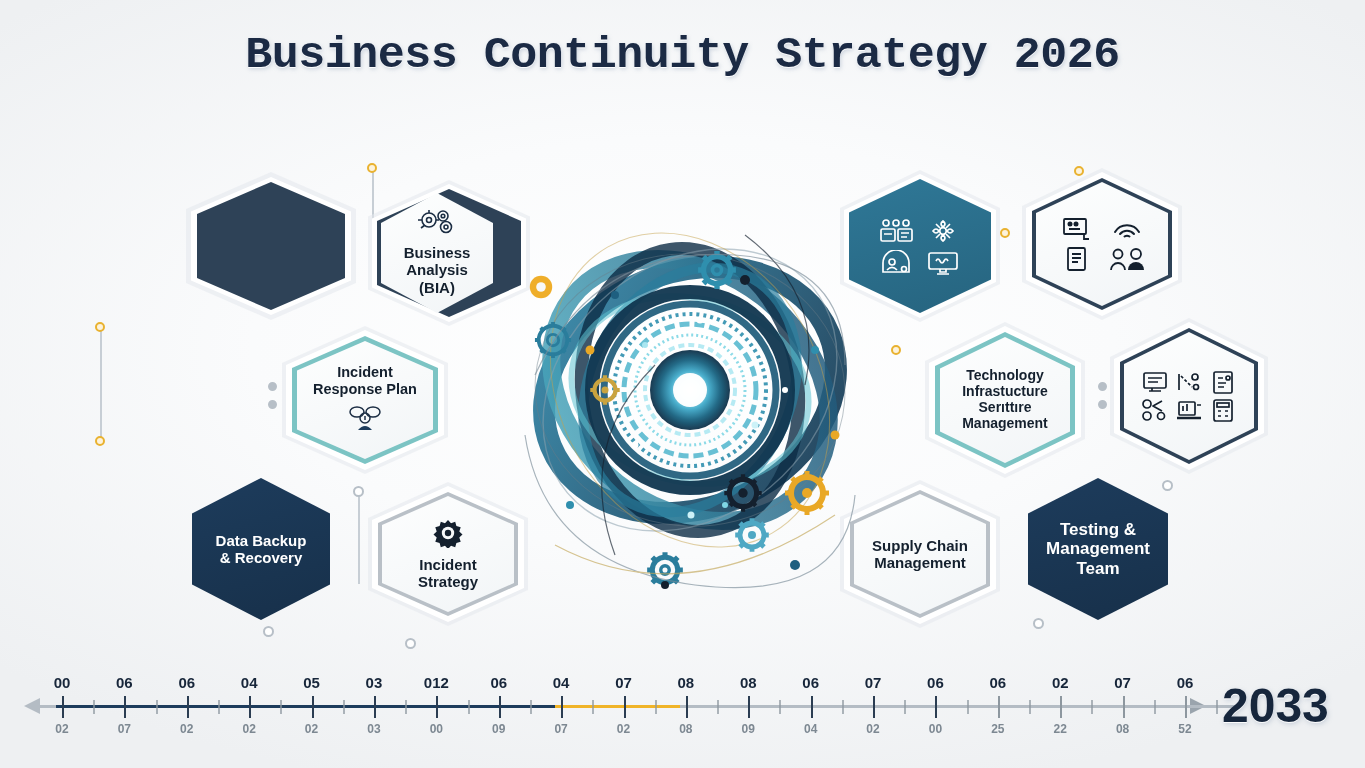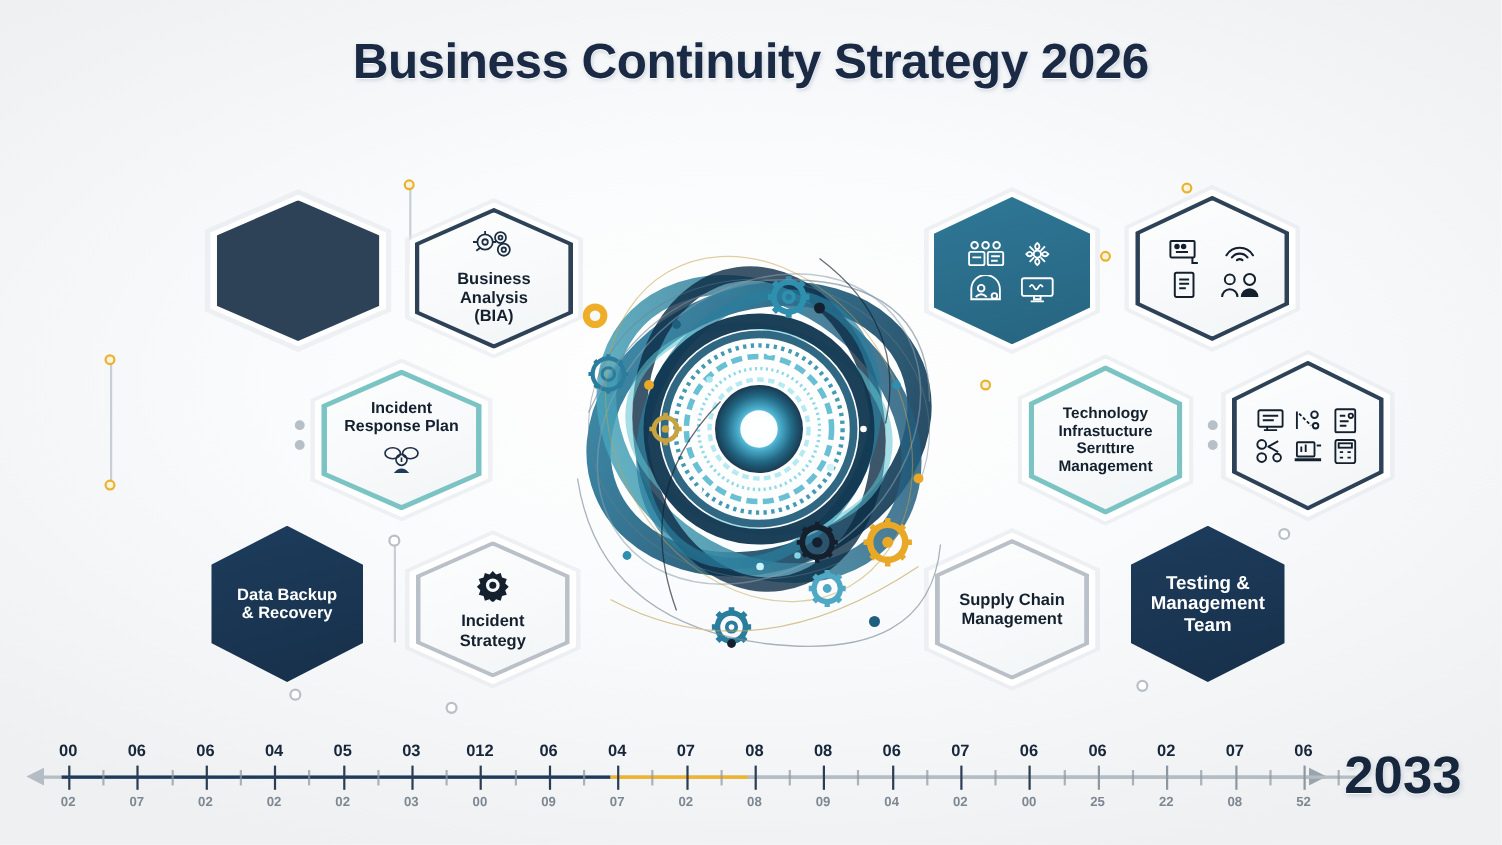--- a/index.html
+++ b/index.html
@@ -20,20 +20,21 @@
   .title {
     position: absolute;
     top: 30px; left: 0; width: 1365px;
     text-align: center;
     font-size: 45px;
     font-weight: bold;
     letter-spacing: -0.5px;
     color: #1b2a44;
     text-shadow: 0 1px 0 rgba(255,255,255,0.9), 1px 2px 4px rgba(120,140,170,0.35);
     white-space: nowrap;
+    font-family: Liberation Mono, monospace;
   }
 
   
   .stage { position: absolute; inset: 0; }
 
   .hex {
     position: absolute;
     display: flex;
     flex-direction: column;
     align-items: center;
@@ -156,21 +157,21 @@
   <div style="position:absolute;left:186px;top:172px;width:170px;height:148px;">
     <div class="hex-outer shell-a" style="inset:0;"></div>
     <div class="hex-outer shell-b" style="left:5px;top:5px;width:160px;height:138px;"></div>
     <div class="hex-outer ring-navy" style="left:11px;top:10px;width:148px;height:128px;"></div>
   </div>
 
   <div style="position:absolute;left:368px;top:180px;width:162px;height:146px;">
     <div class="hex-outer shell-a" style="inset:0;"></div>
     <div class="hex-outer shell-b" style="left:4px;top:4px;width:154px;height:138px;"></div>
     <div class="hex-outer ring-navy" style="left:9px;top:9px;width:144px;height:128px;"></div>
-    <div class="hex fill-light" style="left:13px;top:13px;width:136px;height:120px;">
+    <div class="hex fill-light" style="left:13px;top:13px;width:112px;height:120px;">
       <span class="mini-icon" style="margin-top:-2px;margin-bottom:2px;">
         <svg width="42" height="30" viewBox="0 0 42 30" fill="none" stroke="#1c2e44" stroke-width="1.6">
           <circle cx="13" cy="12" r="7"></circle>
             <circle cx="13" cy="12" r="2.5"></circle>
           <circle cx="27" cy="8" r="5"></circle>
             <circle cx="27" cy="8" r="1.8"></circle>
           <circle cx="30" cy="19" r="5.5"></circle>
             <circle cx="30" cy="19" r="2"></circle>
           <path d="M6 12 L2 12 M13 5 L13 2 M20 12 L23 12"></path>
           <path d="M5 20 L9 17"></path>

